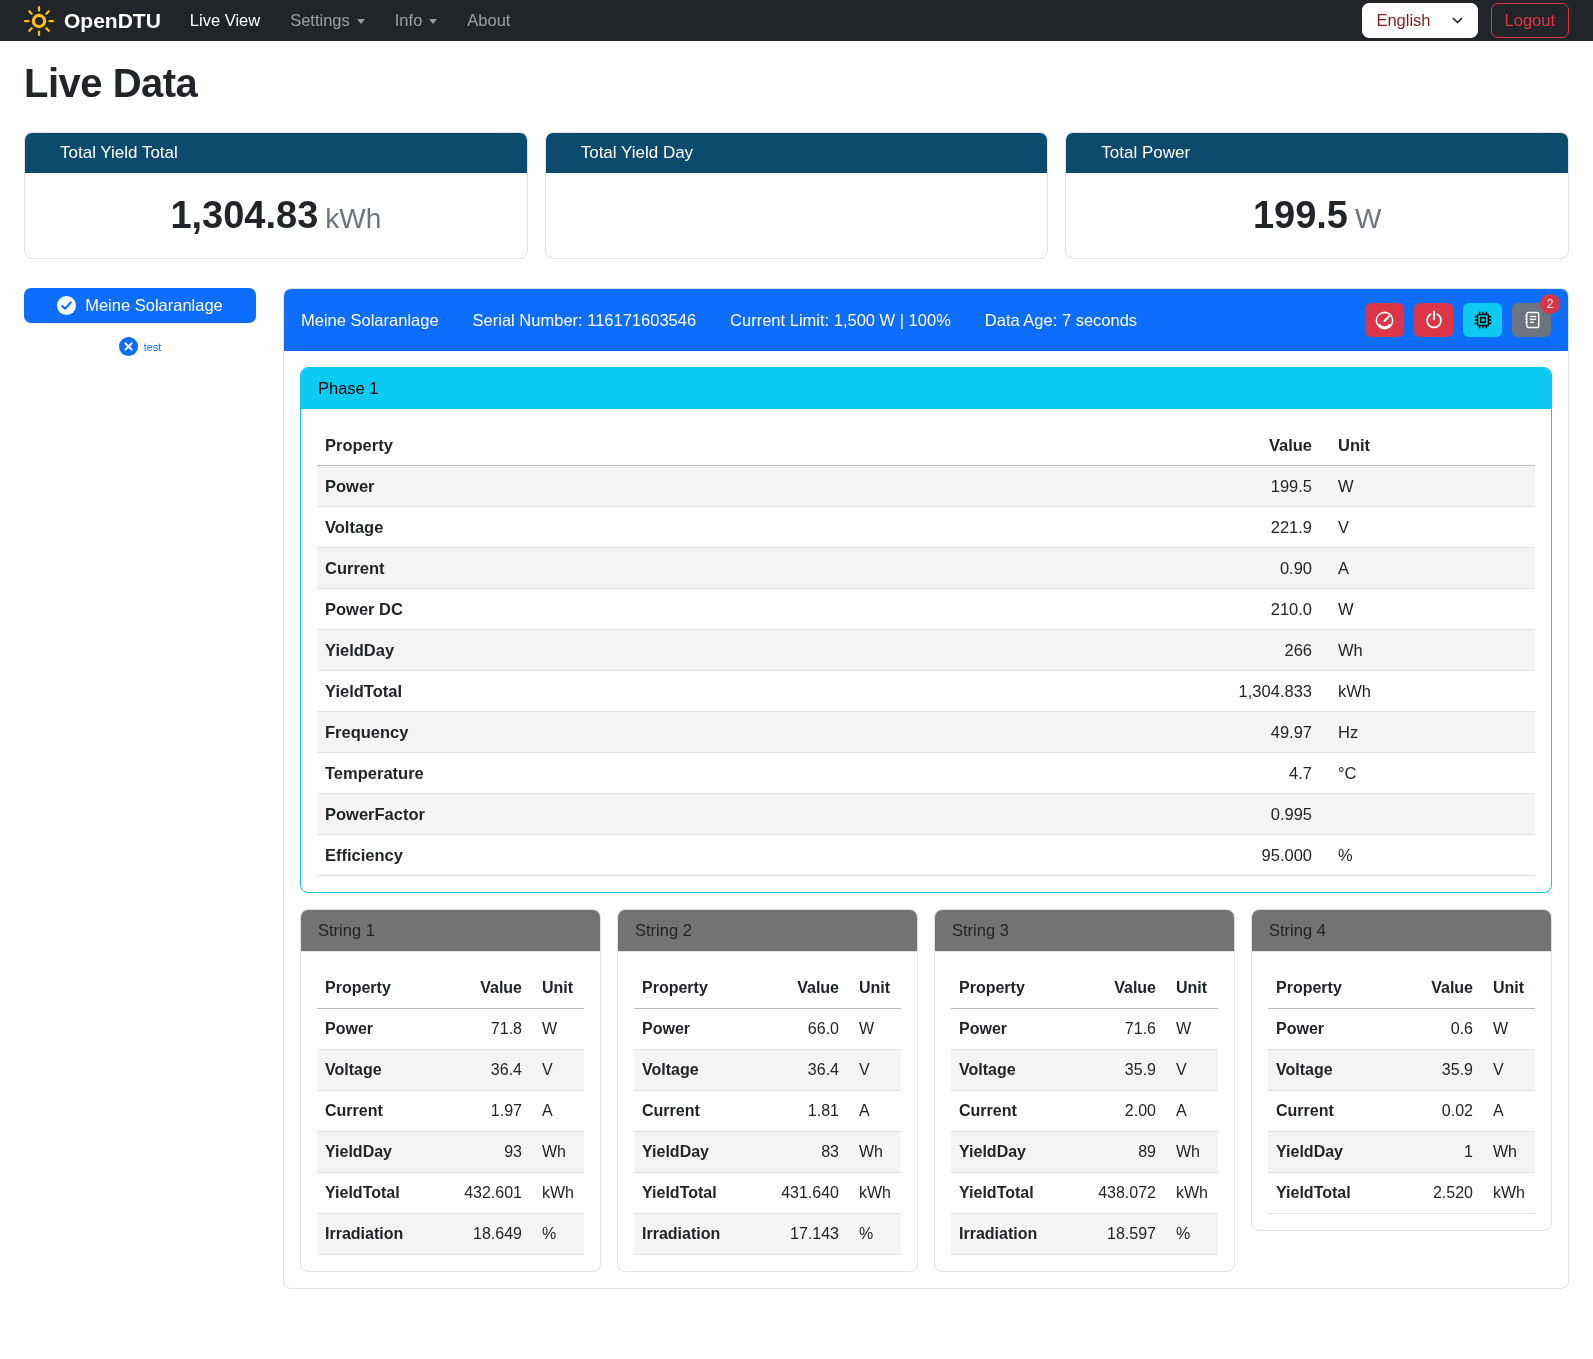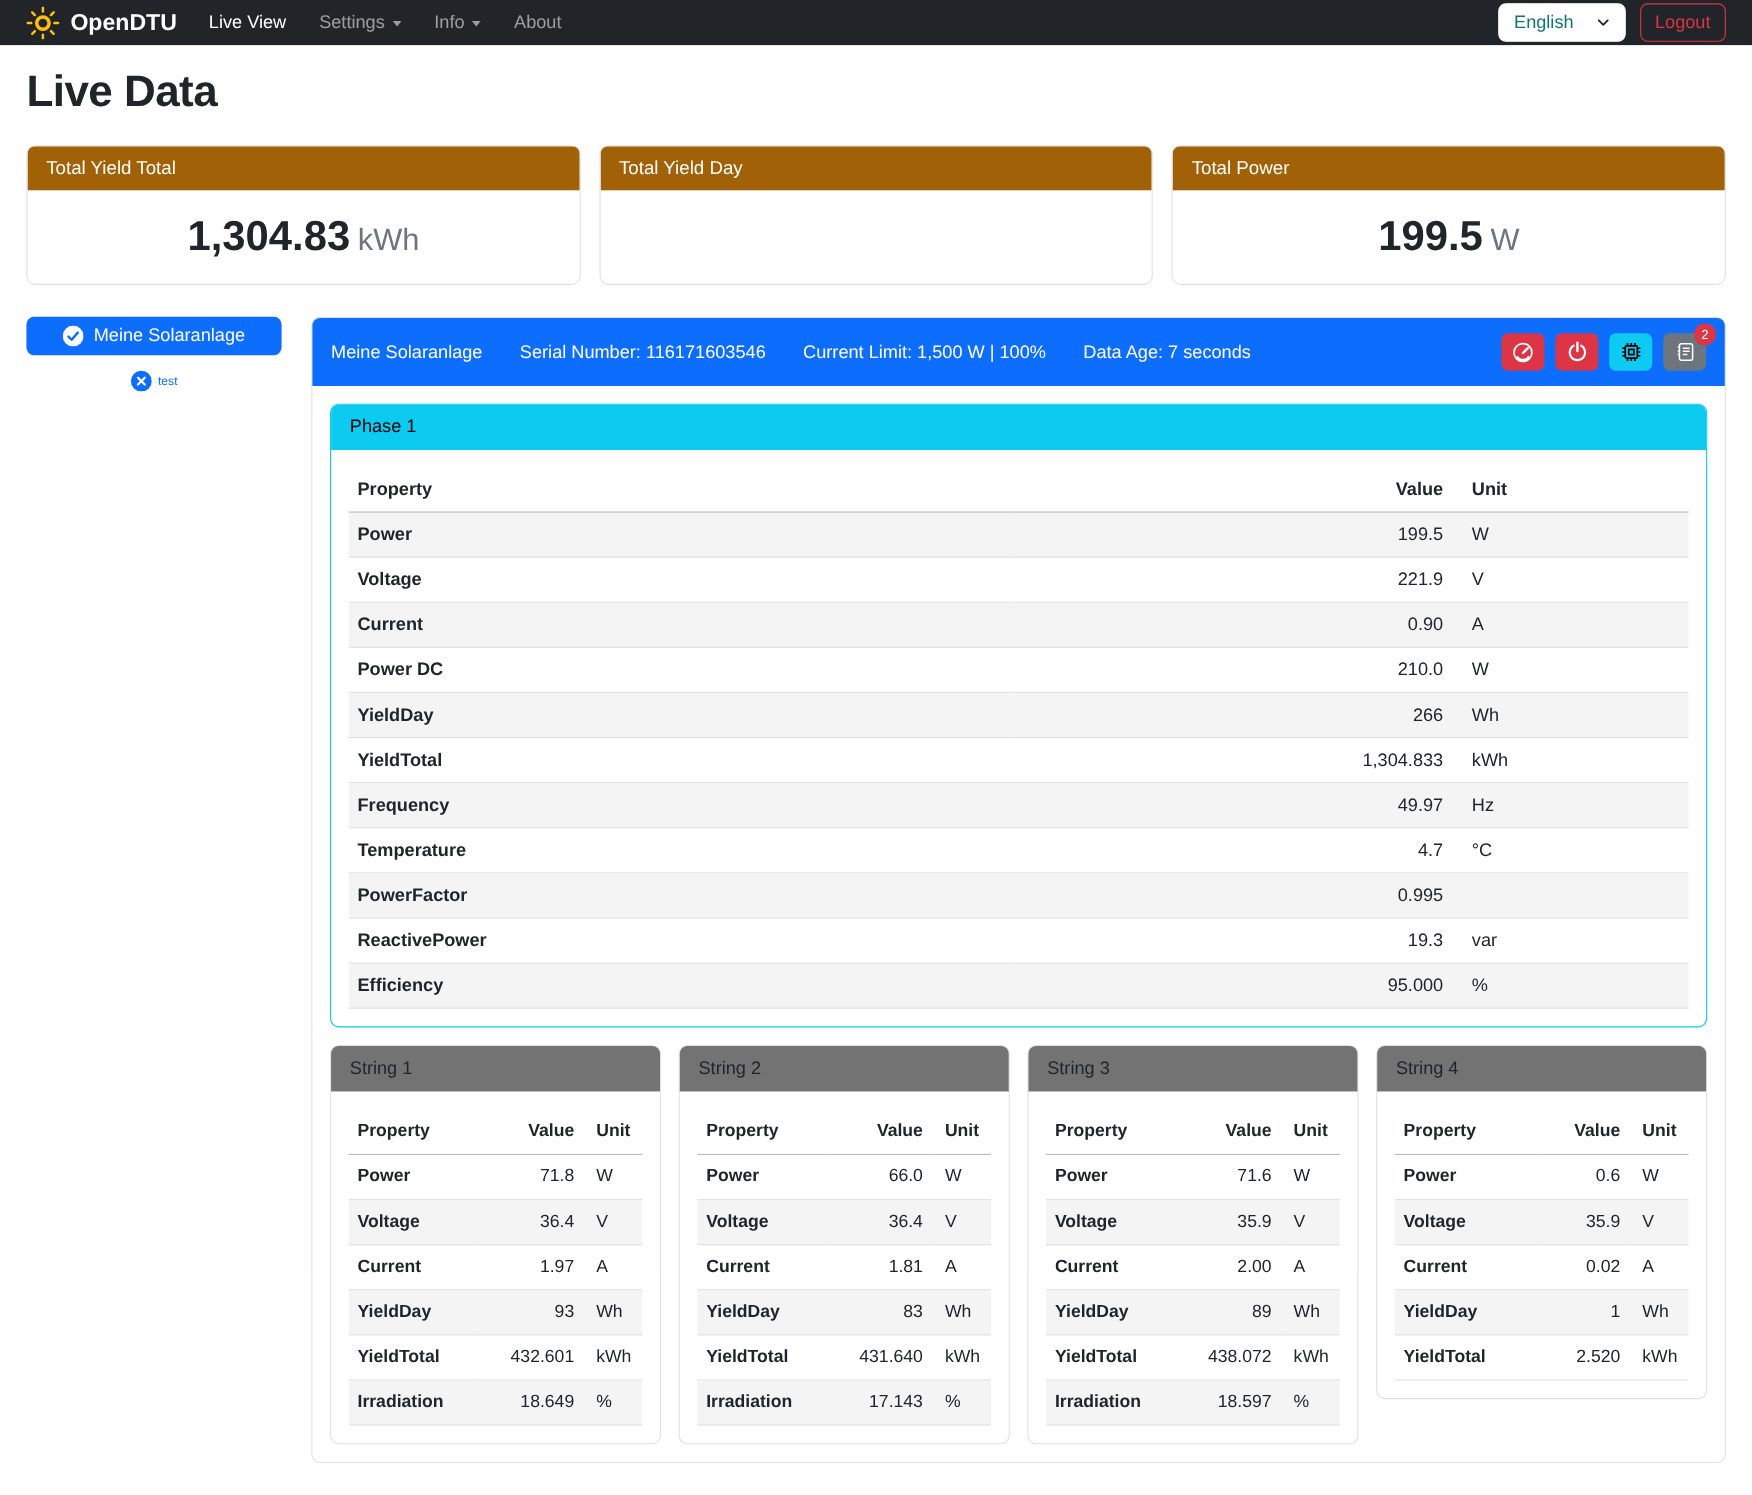--- a/index.html
+++ b/index.html
@@ -22,36 +22,36 @@
     padding: 8px 15px; font-size: 16.5px; color: rgba(255,255,255,.55); cursor: pointer;
     display: flex; align-items: center; gap: 7px;
   }
   .nav-link.active { color: #fff; }
   .caret {
     width: 0; height: 0; border-left: 4.5px solid transparent; border-right: 4.5px solid transparent;
     border-top: 5px solid currentColor; display: inline-block; margin-top: 2px;
   }
   .nav-right { margin-left: auto; display: flex; align-items: center; gap: 13px; }
   .lang-select {
-    background: #fff; color: #0f766e; border-radius: 7px; border: 1px solid #fff;
+    background: #fff; color: #7f1d1d; border-radius: 7px; border: 1px solid #fff;
     padding: 7px 13px; font-size: 16.5px; display: flex; align-items: center; gap: 20px; cursor: pointer;
   }
   .logout-btn {
     background: transparent; color: #dc3545; border: 1px solid #dc3545; border-radius: 7px;
     padding: 7px 13px; font-size: 16.5px; cursor: pointer; font-family: inherit;
   }
 
   
   .container { padding: 18px 24px 24px 24px; }
   .page-title { font-size: 40px; font-weight: 600; margin: 2px 0 26px 0; letter-spacing: -0.5px; }
 
   
   .summary-row { display: flex; gap: 17px; }
   .scard { flex: 1; border: 1px solid #dee2e6; border-radius: 8px; overflow: hidden; background: #fff; }
-  .scard-header { background: #a16207; color: #fff; padding: 10px 17px; font-size: 17px; }
+  .scard-header { background: #0c4a6e; color: #fff; padding: 10px 35px; font-size: 17px; }
   .scard-body { padding: 21px 16px; text-align: center; }
   .scard-value { font-size: 38px; font-weight: 600; color: #212529; }
   .scard-unit { font-size: 28px; color: #6c757d; margin-left: 7px; font-weight: 400; }
 
   
   .live-section { display: flex; gap: 27px; margin-top: 29px; align-items: flex-start; }
   .inverter-nav { width: 232px; flex: none; }
   .inv-select-btn {
     width: 100%; background: #0d6efd; color: #fff; border: none; border-radius: 7px;
     padding: 8px 12px; font-size: 16.5px; display: flex; align-items: center; justify-content: center; gap: 9px;
@@ -324,25 +324,20 @@
                     <td class="val">4.7</td>
                     <td class="unit">°C</td>
                   </tr>
 
                   <tr>
                     <td class="prop">PowerFactor</td>
                     <td class="val">0.995</td>
                     <td class="unit"></td>
                   </tr>
 
-                  <tr>
-                    <td class="prop">ReactivePower</td>
-                    <td class="val">19.3</td>
-                    <td class="unit">var</td>
-                  </tr>
 
                   <tr>
                     <td class="prop">Efficiency</td>
                     <td class="val">95.000</td>
                     <td class="unit">%</td>
                   </tr>
                 </tbody>
             </table>
           </div>
         </div>

